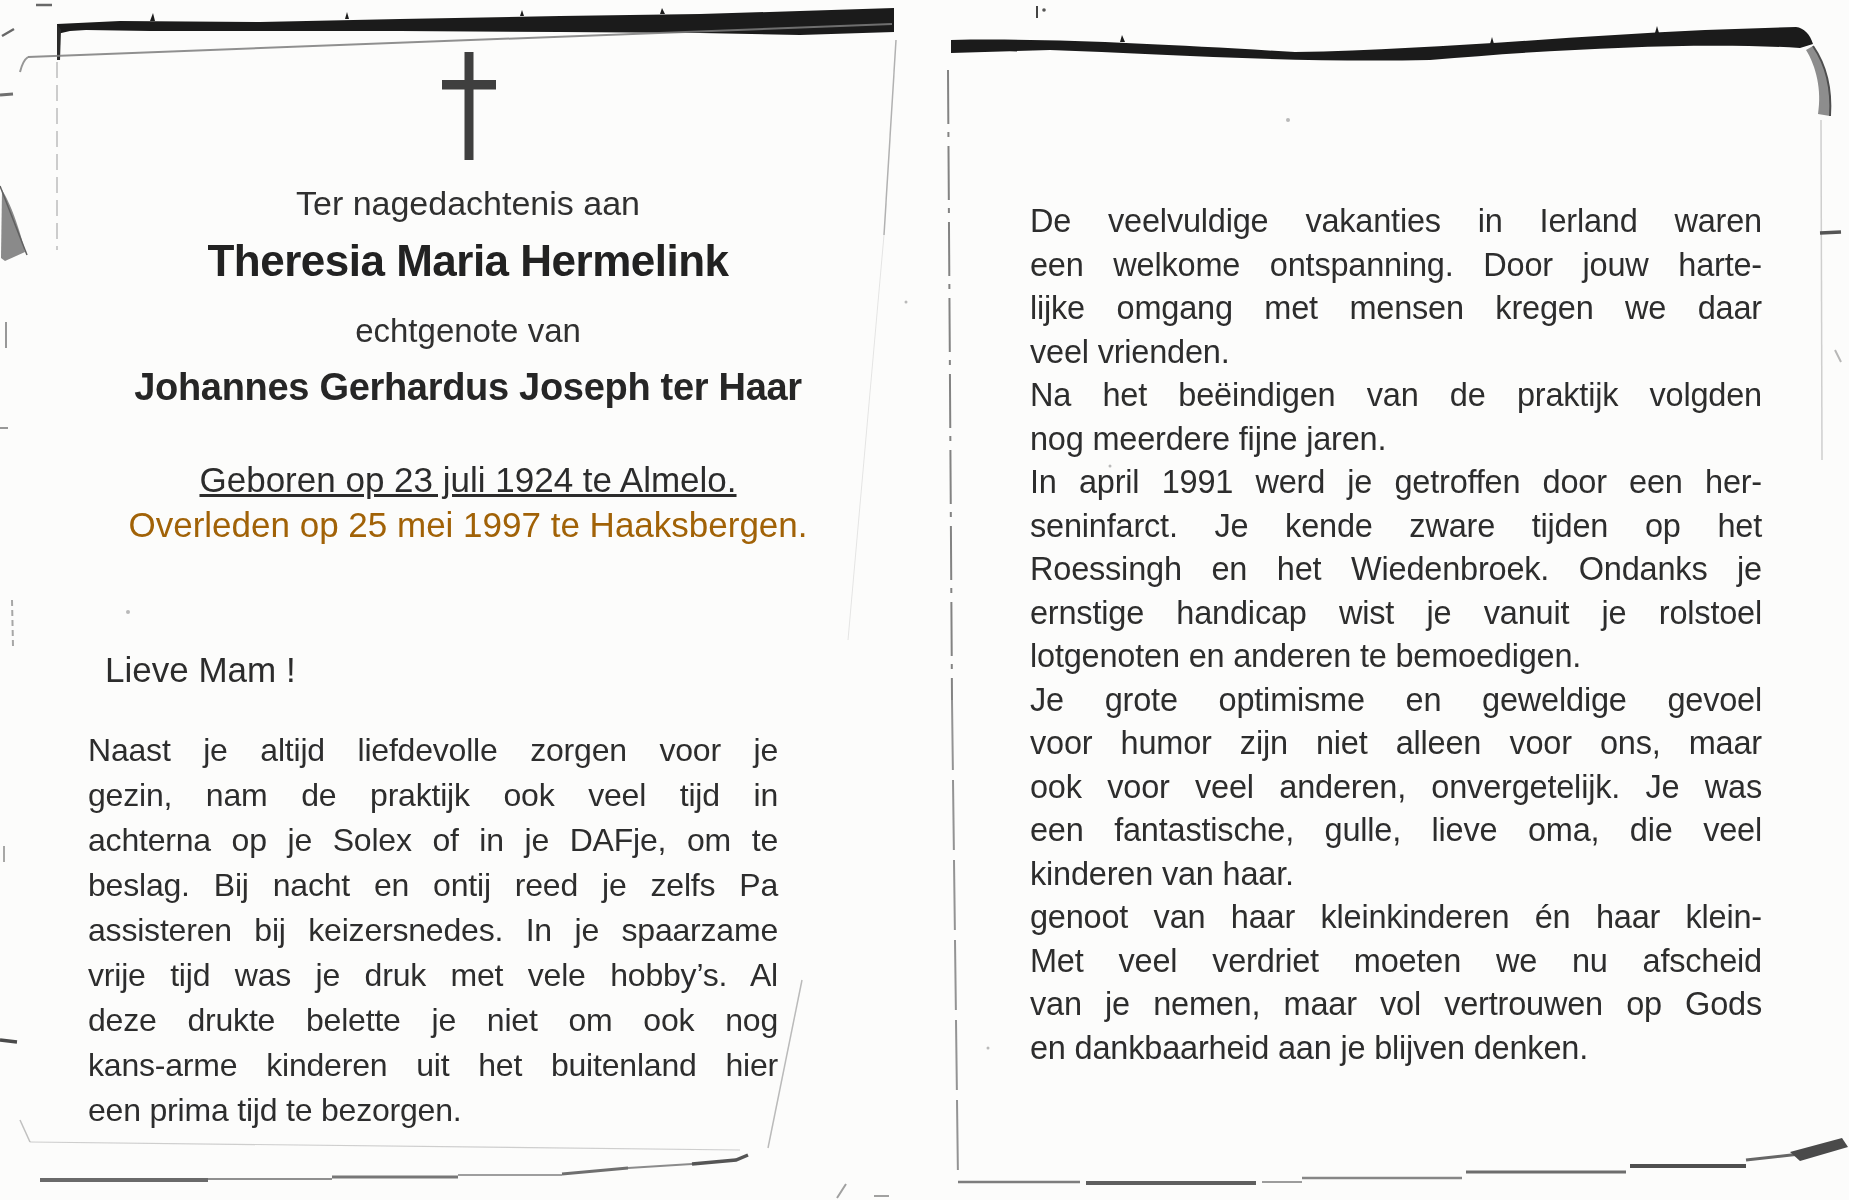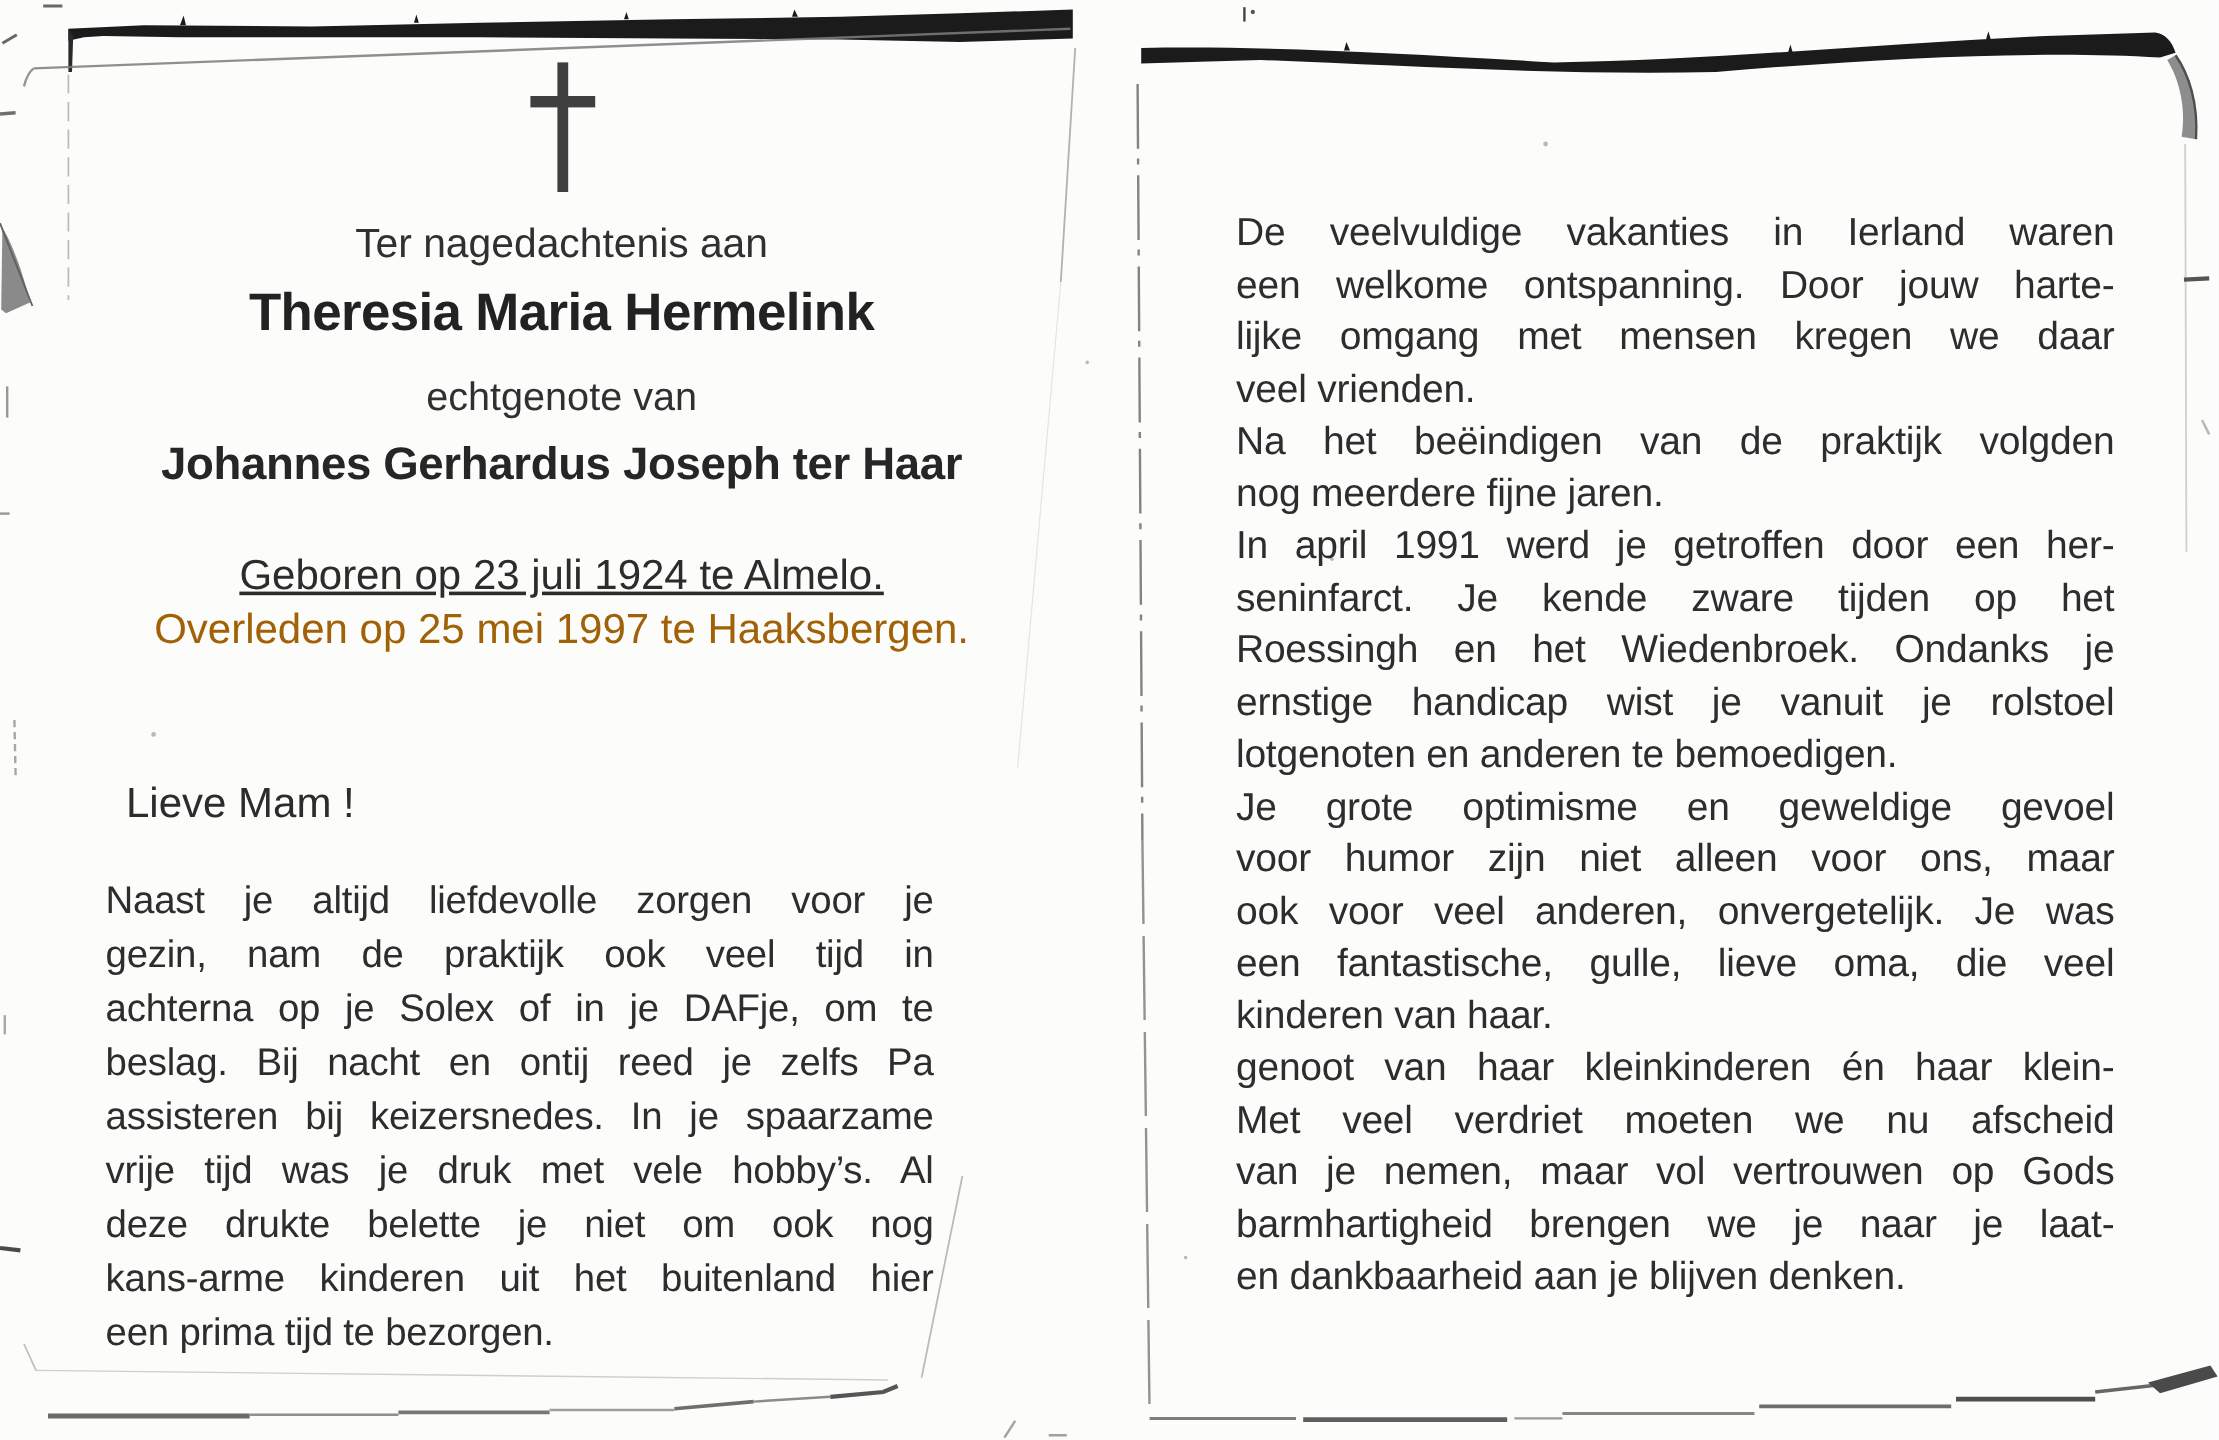--- a/index.html
+++ b/index.html
@@ -19,21 +19,21 @@
   .deceased-name  { top:236px; font-size:44px; font-weight:bold; letter-spacing:-0.5px; color:#222; }
   .relation-label { top:312px; font-size:33px; color:#303030; }
   .spouse-name    { top:366px; font-size:38px; font-weight:bold; letter-spacing:-0.3px; color:#262626; }
   .birth-line     { top:460px; font-size:35px; color:#2c2c2c;text-decoration:underline; }
   .death-line     { top:505px; font-size:35px; color:#a16207; }
   .salutation     { position:absolute; left:88px; top:650px; font-size:35px; color:#2c2c2c;margin-left:17px; }
 
   .body-left  { position:absolute; left:88px;  top:728px; width:690px;
                 font-size:32px; letter-spacing:-0.2px; color:#2d2d2d; }
   .body-left  .tline { height:45px; line-height:45px; }
-  .body-right { position:absolute; left:1030px; top:172px; width:732px;
+  .body-right { position:absolute; left:1030px; top:200px; width:732px;
                 font-size:32.5px; letter-spacing:-0.2px; color:#2d2d2d; }
   .body-right .tline { height:43.5px; line-height:43.5px; }
 
   .tline { white-space:nowrap; overflow:visible; }
   .tline.just { white-space:normal; text-align:justify; text-align-last:justify; }
 
   
   .cross-wrap { position:absolute; left:440px; top:50px; width:58px; height:112px; }
 </style>
 </head>
@@ -177,17 +177,16 @@
       <div class="tline just">ernstige handicap wist je vanuit je rolstoel</div>
       <div class="tline">lotgenoten en anderen te bemoedigen.</div>
       <div class="tline just">Je grote optimisme en geweldige gevoel</div>
       <div class="tline just">voor humor zijn niet alleen voor ons, maar</div>
       <div class="tline just">ook voor veel anderen, onvergetelijk. Je was</div>
       <div class="tline just">een fantastische, gulle, lieve oma, die veel</div>
       <div class="tline">kinderen van haar.</div>
       <div class="tline just">genoot van haar kleinkinderen én haar klein-</div>
       <div class="tline just">Met veel verdriet moeten we nu afscheid</div>
       <div class="tline just">van je nemen, maar vol vertrouwen op Gods</div>
-      <div class="tline just">barmhartigheid brengen we je naar je laat-</div>
       <div class="tline">en dankbaarheid aan je blijven denken.</div>
     </div>
 
 </div>
 
 </body></html>

